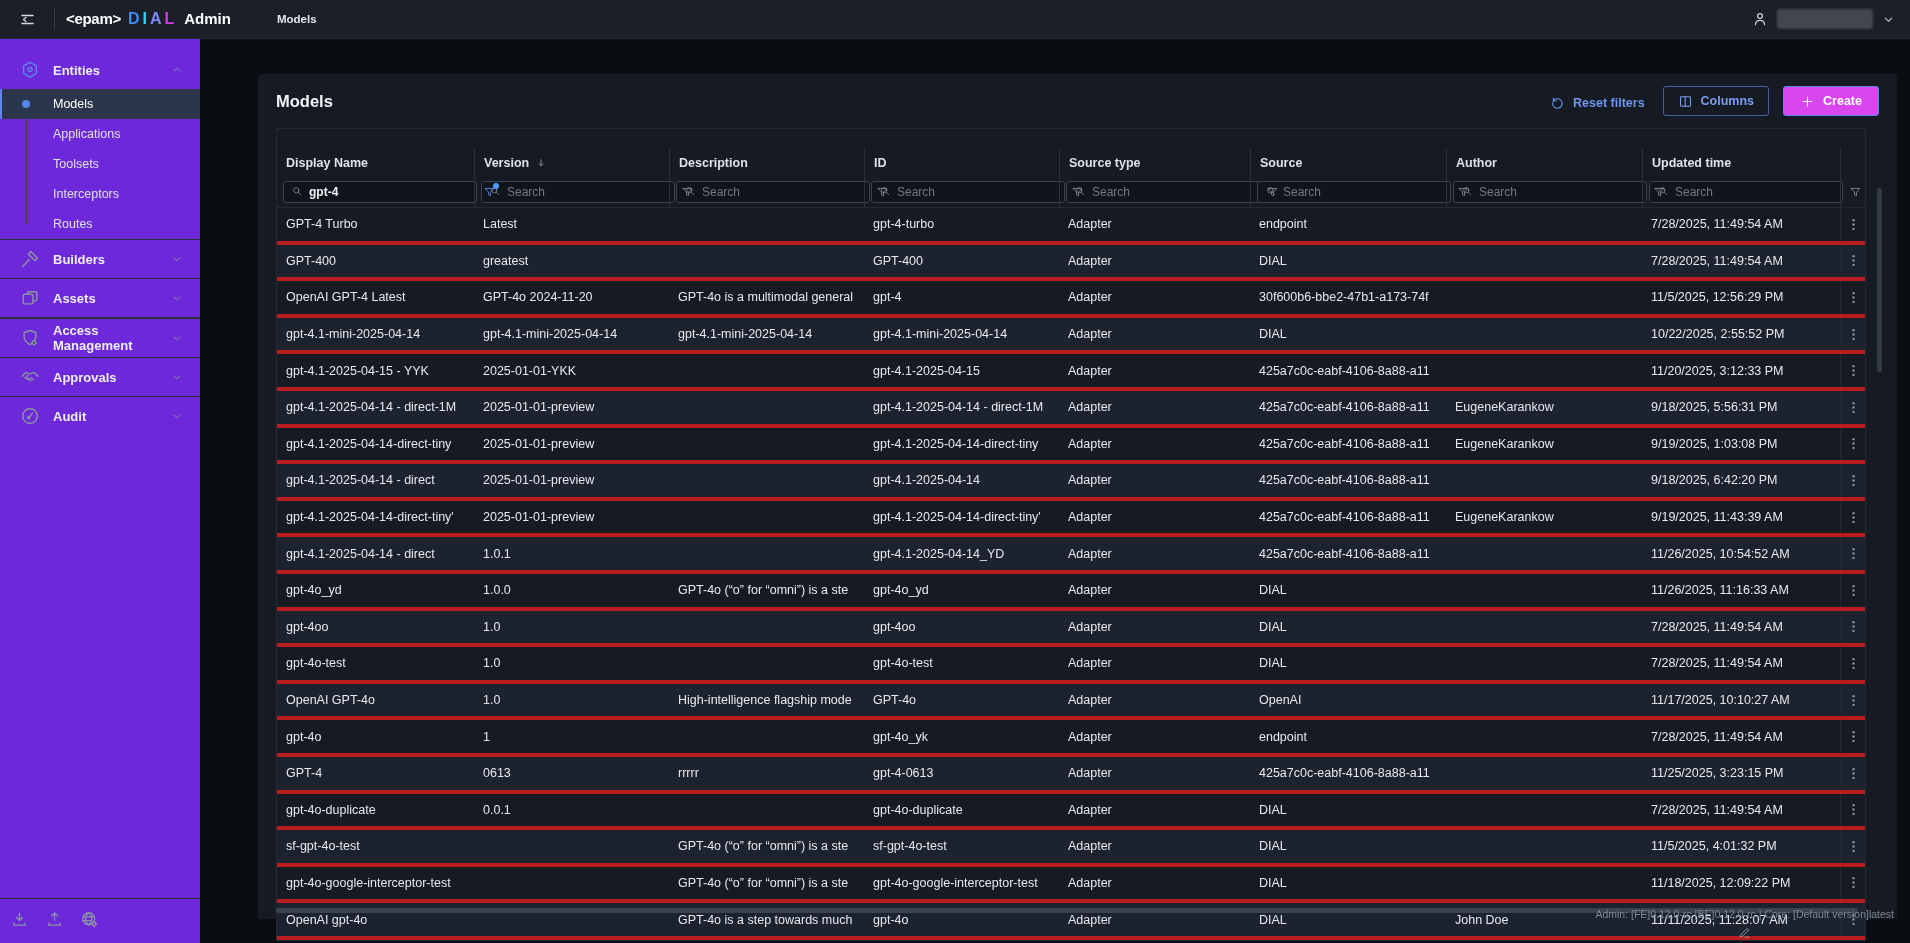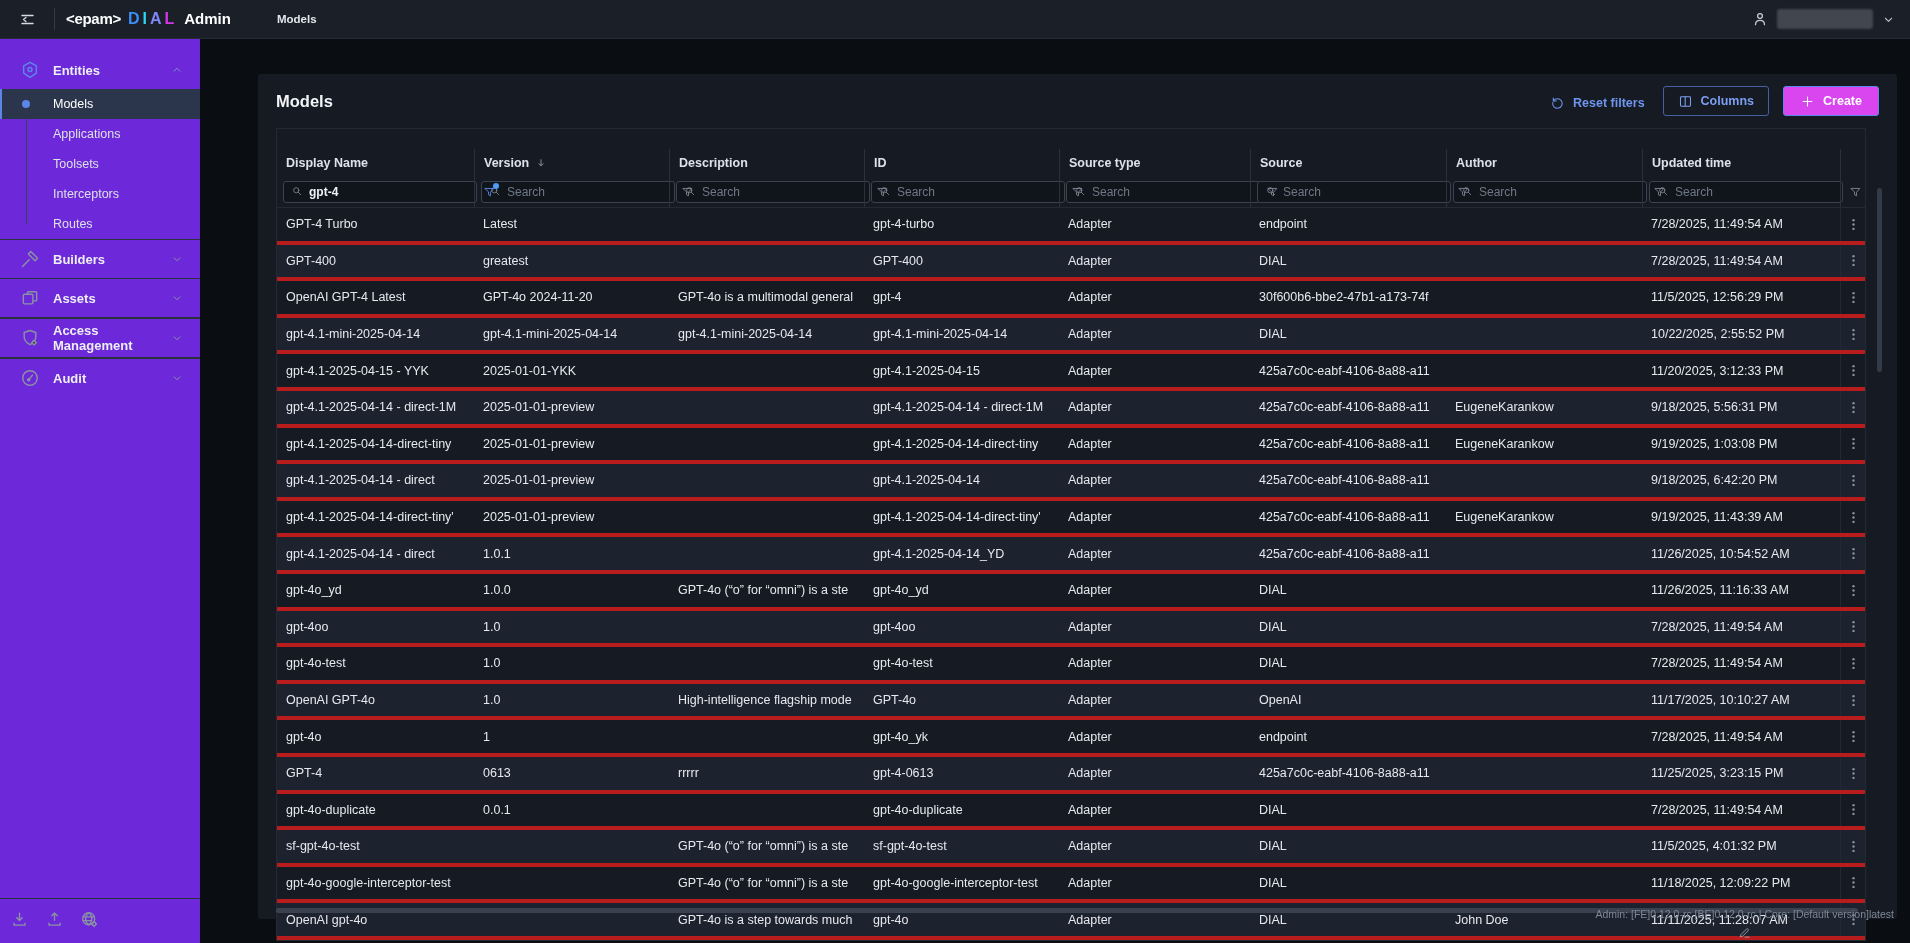--- a/index.html
+++ b/index.html
@@ -202,20 +202,33 @@
         </svg>
       </span>
       <span>Access Management</span>
       <span class="chev">
         <svg width="14" height="14" viewBox="0 0 24 24" fill="none" stroke="currentColor" stroke-width="1.7" stroke-linecap="round" stroke-linejoin="round">
           <path d="m7 10 5 5 5-5"></path>
         </svg>
       </span>
     </div>
     <div class="sb-divider"></div>
+    <div class="sb-section">
+      <span class="ic">
+        <svg width="20" height="20" viewBox="0 0 24 24" fill="none" stroke="currentColor" stroke-width="1.7" stroke-linecap="round" stroke-linejoin="round">
+          <path d="M2.5 11 7 6.5l5 1.8 5-1.8 4.5 4.5M7 12.5l3 3M10 13.5l3 3M13 12.5l2.7 2.7M6 13.5 9.5 10"></path>
+        </svg>
+      </span>
+      <span>Approvals</span>
+      <span class="chev">
+        <svg width="14" height="14" viewBox="0 0 24 24" fill="none" stroke="currentColor" stroke-width="1.7" stroke-linecap="round" stroke-linejoin="round">
+          <path d="m7 10 5 5 5-5"></path>
+        </svg>
+      </span>
+    </div>
     <div class="sb-divider"></div>
     <div class="sb-section">
       <span class="ic">
         <svg width="20" height="20" viewBox="0 0 24 24" fill="none" stroke="currentColor" stroke-width="1.7" stroke-linecap="round" stroke-linejoin="round">
           <circle cx="12" cy="12" r="8.7"></circle>
           <path d="M11 13.5 15 8.6"></path>
           <circle cx="10.4" cy="14" r="1.3" fill="currentColor"></circle>
         </svg>
       </span>
       <span>Audit</span>

